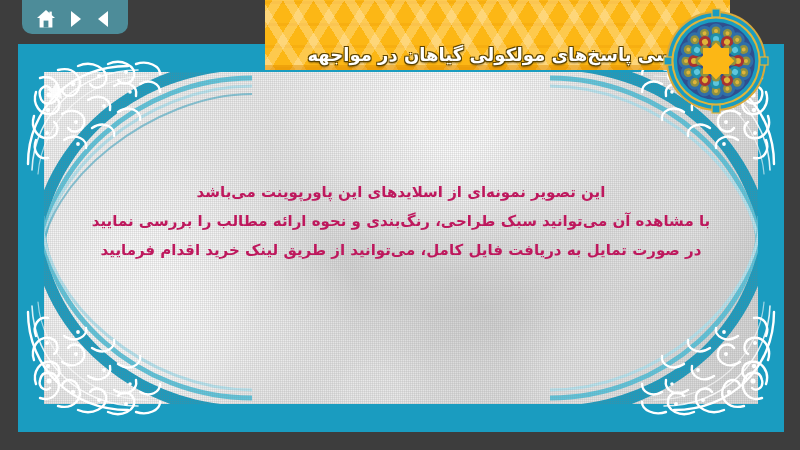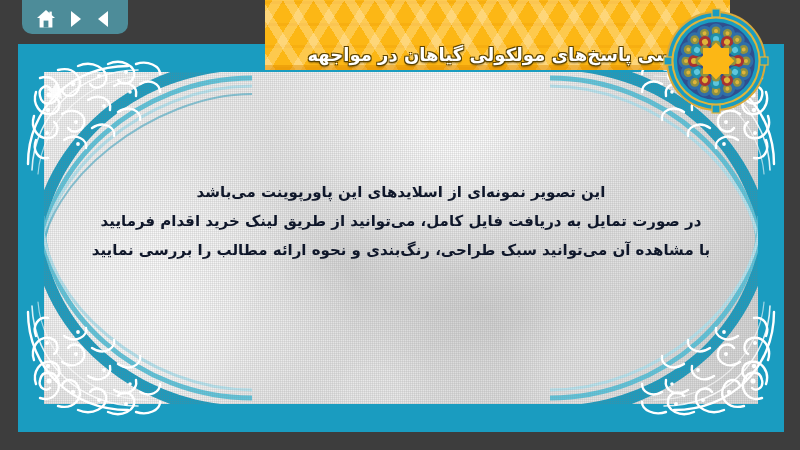--- a/index.html
+++ b/index.html
@@ -113,21 +113,21 @@
   #medallion svg{display:block;width:100%;height:100%;}
 
   
   #body-text{
     position:absolute;left:40px;right:40px;top:138px;
     z-index:30;text-align:center;direction:rtl;
   }
   #body-text p{
     margin:0 0 8px 0;
     font-size:15px;line-height:21px;font-weight:bold;
-    color:#0f172a;white-space:nowrap;
+    color:#be185d;white-space:nowrap;
   }
 </style>
 </head>
 <body>
 
 <div id="stage">
 
   <div id="slide">
 
     <div class="teal-frame"></div>
@@ -305,22 +305,22 @@
         <svg viewBox="0 0 210 190" preserveAspectRatio="none">
           <path d="M0 190 C0 88 88 0 210 0 L210 -12 C80 -12 -12 86 -12 190 Z" fill="#1a9cc0"></path>
           <path d="M0 190 C0 96 96 8 210 8" fill="none" stroke="#5fc6dd" stroke-width="5"></path>
           <path d="M0 190 C0 104 104 16 210 16" fill="none" stroke="#b9e6f1" stroke-width="3"></path>
         </svg>
       </div>
     </div>
 
     <div id="body-text">
       <p>این تصویر نمونه‌ای از اسلایدهای این پاورپوینت می‌باشد</p>
+      <p>با مشاهده آن می‌توانید سبک طراحی، رنگ‌بندی و نحوه ارائه مطالب را بررسی نمایید</p>
       <p>در صورت تمایل به دریافت فایل کامل، می‌توانید از طریق لینک خرید اقدام فرمایید</p>
-      <p>با مشاهده آن می‌توانید سبک طراحی، رنگ‌بندی و نحوه ارائه مطالب را بررسی نمایید</p>
     </div>
   </div>
 
   <div id="banner">
     <div class="ttl">بررسی پاسخ‌های مولکولی گیاهان در مواجهه</div>
   </div>
 
   <div id="medallion">
     <svg viewBox="0 0 106 106">
       <defs>

